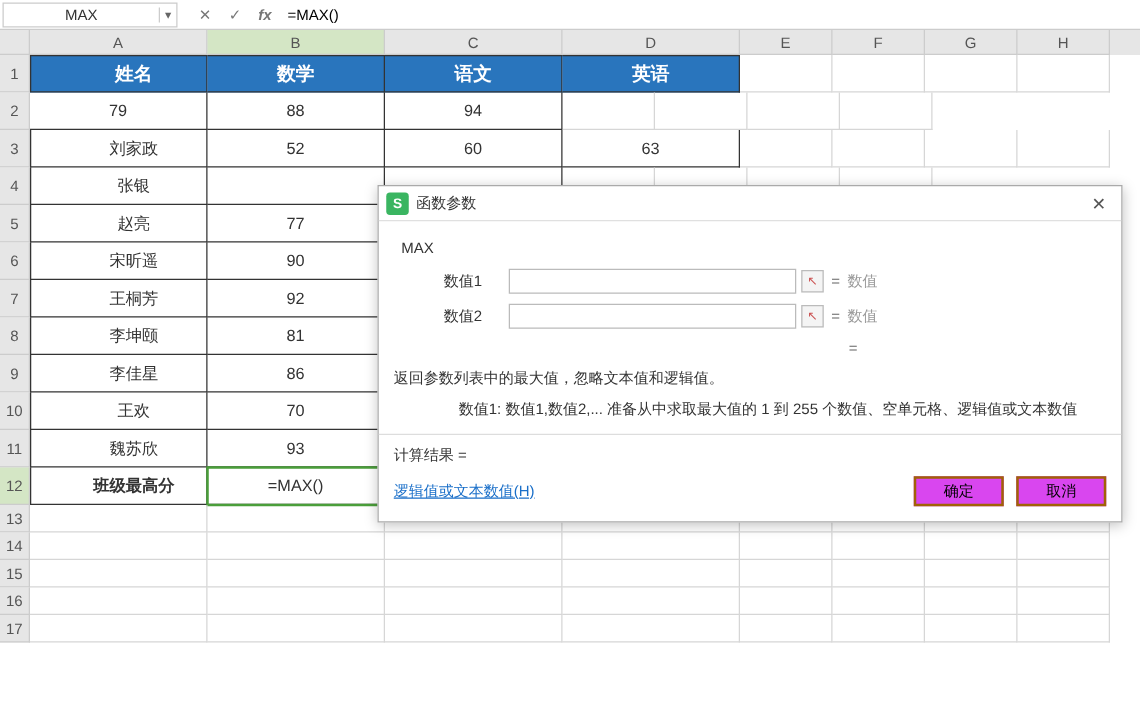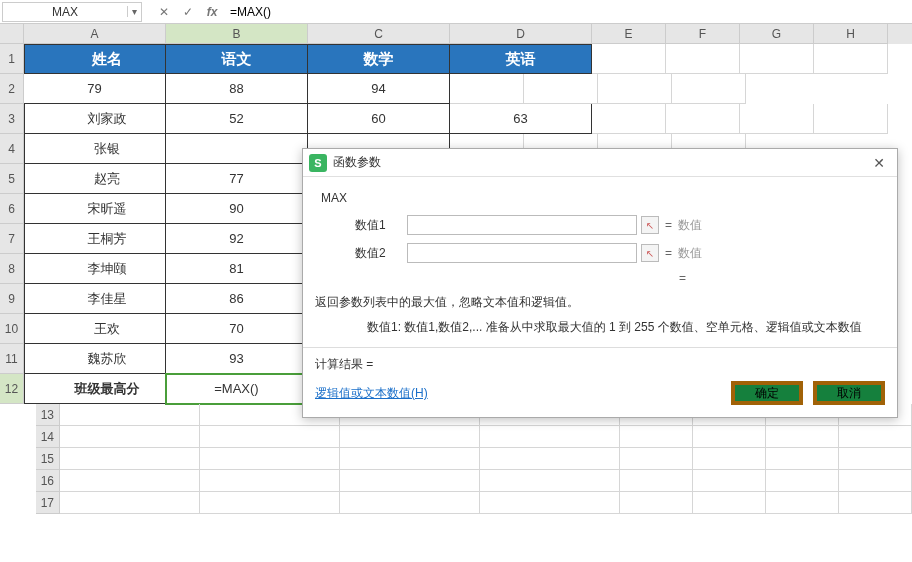--- a/index.html
+++ b/index.html
@@ -16,21 +16,21 @@
   .formula-input { flex: 1; margin-left: 10px; border: none; height: 20px; font-size: 12px; outline: none; }
 
   
   .grid { position: relative; }
   .col-headers { display: flex; height: 20px; background: #e6e6e6; }
   .corner { width: 24px; border-right: 1px solid #ccc; border-bottom: 1px solid #ccc; background: #e6e6e6; }
   .col-h { text-align: center; line-height: 20px; font-size: 12px; border-right: 1px solid #ccc; border-bottom: 1px solid #ccc; color: #555; }
   .col-h.sel { background: #d4e6c5; }
 
   .row { display: flex; height: 30px; }
-  .row.short { height: 22px; padding-left: 36px; }
+  .row.short { height: 22px; }
   .row-h { width: 24px; background: #e6e6e6; text-align: center; line-height: 30px; font-size: 12px; border-right: 1px solid #ccc; border-bottom: 1px solid #ccc; color: #555; }
   .row.short .row-h { line-height: 22px; }
   .row-h.sel { background: #d4e6c5; }
   .cell { border-right: 1px solid #d6d6d6; border-bottom: 1px solid #d6d6d6; display: flex; align-items: center; justify-content: center; font-size: 13px; }
   .cell.hdr { background: #2975bd; color: #fff; font-weight: bold; font-size: 15px; }
   .cell.bordered { border-right: 1px solid #333; border-bottom: 1px solid #333; }
   .cell.bordered-top { border-top: 1px solid #333; }
   .cell.bordered-left { border-left: 1px solid #333; padding-left: 24px; }
   .cell.bold { font-weight: bold; }
   .cell.active { outline: 2px solid #4a9e3a; outline-offset: -1px; }
@@ -50,21 +50,21 @@
   .param-eq { margin: 0 6px; color: #666; }
   .param-result { color: #999; font-size: 12px; }
   .eq-alone { margin-left: 364px; color: #666; margin-bottom: 6px; }
   .dlg-desc { margin: 8px 0 6px; font-size: 12px; line-height: 1.6; }
   .dlg-desc2 { margin-left: 52px; font-size: 12px; line-height: 1.6; margin-bottom: 10px; }
   .dlg-hr { border-top: 1px solid #ddd; margin: 6px -12px; }
   .dlg-result-row { display: flex; align-items: center; margin: 8px 0; }
   .dlg-footer { display: flex; align-items: center; margin-top: 8px; }
   .dlg-help { color: #1a6fc9; text-decoration: underline; cursor: pointer; font-size: 12px; }
   .dlg-spacer { flex: 1; }
-  .dlg-btn { width: 72px; height: 24px; border: 4px solid #a16207; background: #15803d; margin-left: 10px; font-size: 12px; cursor: pointer; text-align: center; }
+  .dlg-btn { width: 72px; height: 24px; border: 2px solid #a16207; background: #d946ef; margin-left: 10px; font-size: 12px; cursor: pointer; text-align: center; }
 </style>
 </head>
 <body>
 
 <div class="formula-bar">
   <div class="name-box">
     <span class="name-box-text">MAX</span>
     <span class="name-box-arrow">▾</span>
   </div>
   <div class="fb-icons">
@@ -78,22 +78,22 @@
 <div class="grid">
   <div class="col-headers">
     <div class="corner"></div>
 
     <div id="colhs" style="display:contents"><div class="col-h" style="width: 142px;">A</div><div class="col-h sel" style="width: 142px;">B</div><div class="col-h" style="width: 142px;">C</div><div class="col-h" style="width: 142px;">D</div><div class="col-h" style="width: 74px;">E</div><div class="col-h" style="width: 74px;">F</div><div class="col-h" style="width: 74px;">G</div><div class="col-h" style="width: 74px;">H</div></div>
   </div>
   <div id="rows">
       <div class="row">
         <div class="row-h">1</div>
         <div class="cell hdr bordered bordered-top bordered-left" style="width: 142px;">姓名</div>
+        <div class="cell hdr bordered bordered-top" style="width: 142px;">数学</div>
         <div class="cell hdr bordered bordered-top" style="width: 142px;">语文</div>
-        <div class="cell hdr bordered bordered-top" style="width: 142px;">数学</div>
         <div class="cell hdr bordered bordered-top" style="width: 142px;">英语</div>
         <div class="cell" style="width: 74px;"></div>
         <div class="cell" style="width: 74px;"></div>
         <div class="cell" style="width: 74px;"></div>
         <div class="cell" style="width: 74px;"></div>
       </div>
       <div class="row">
         <div class="row-h">2</div>
         <div class="cell bordered" style="width: 142px;">79</div>
         <div class="cell bordered" style="width: 142px;">88</div>

